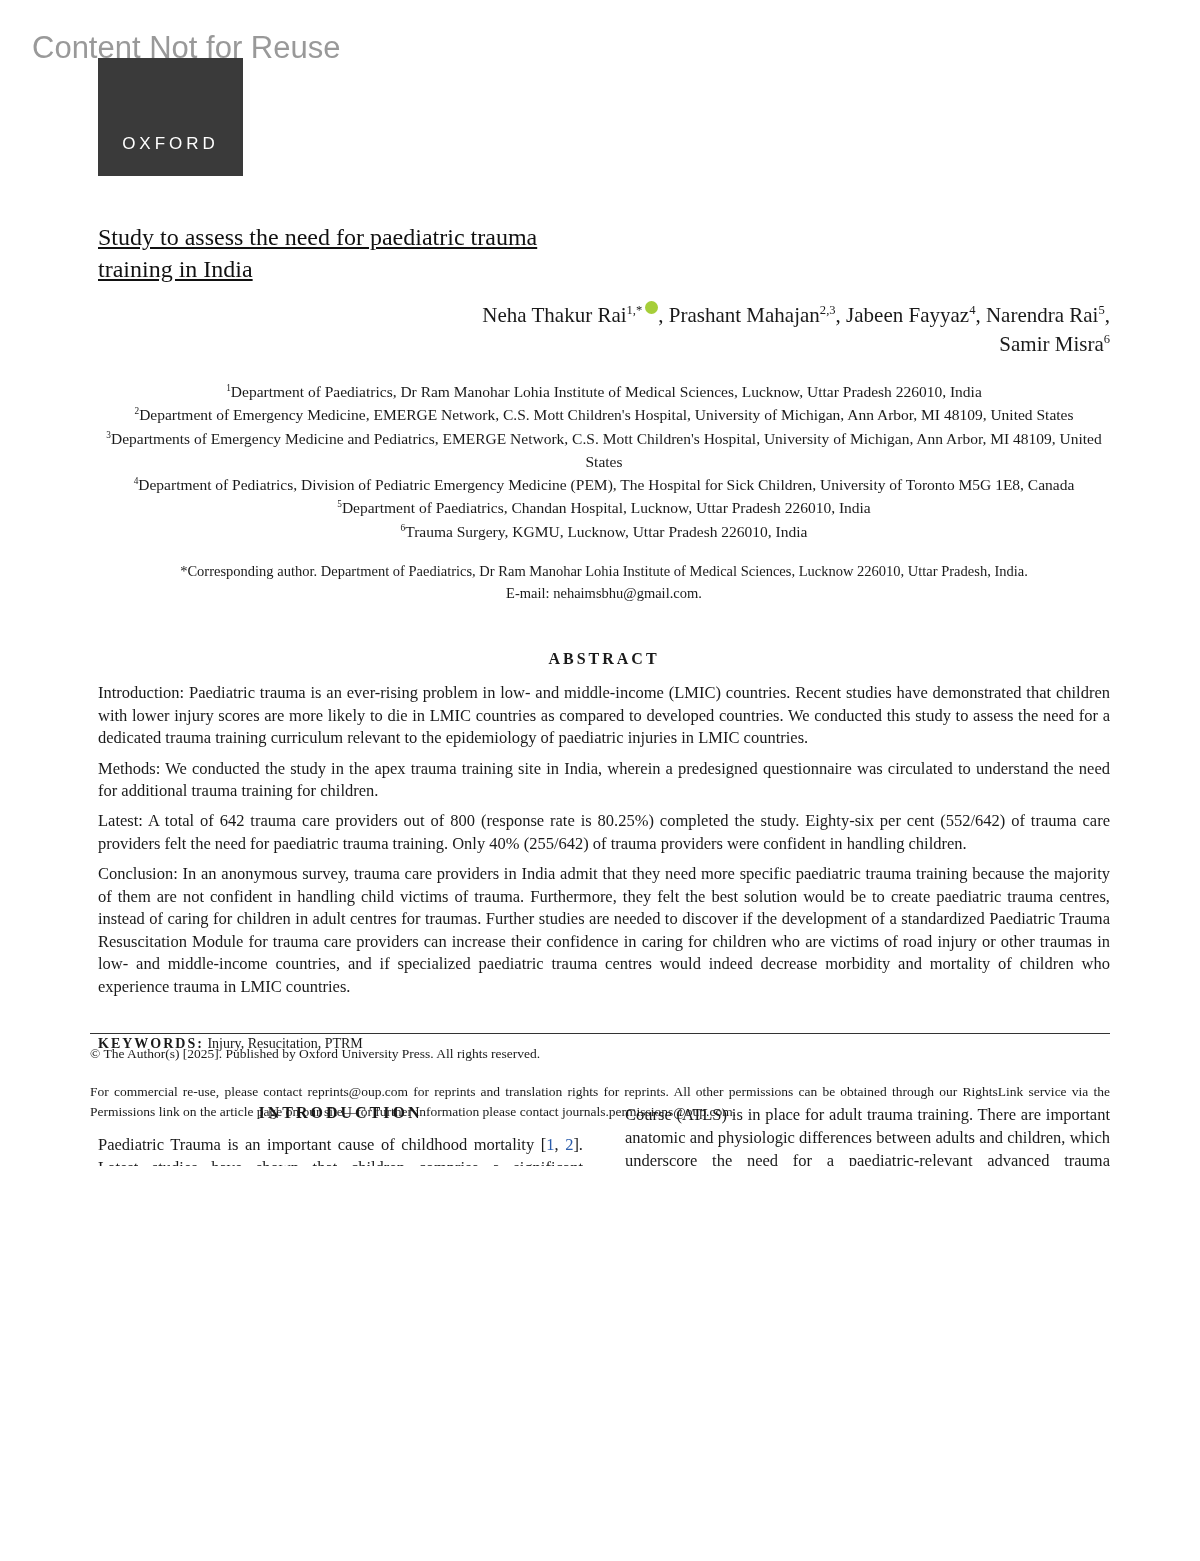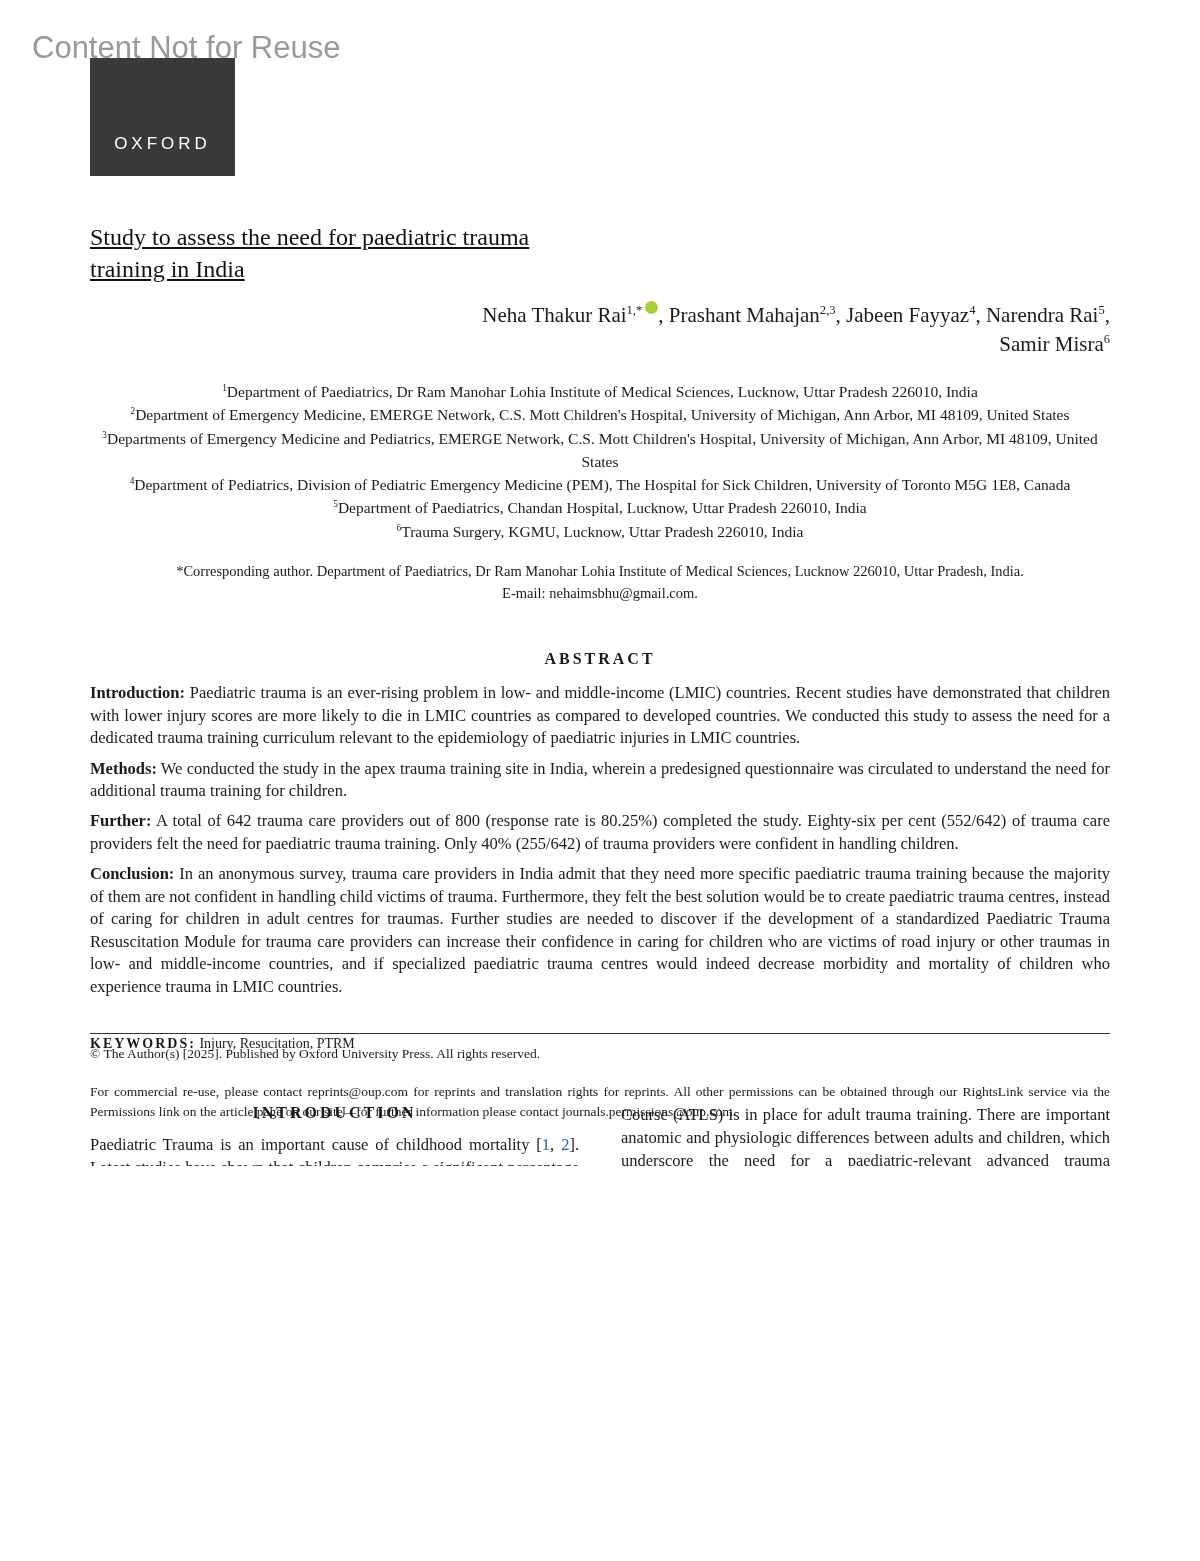--- a/index.html
+++ b/index.html
@@ -8,20 +8,21 @@
     font-family: "Liberation Serif", "DejaVu Serif", serif;
     color: #1a1a1a;
     width: 1200px;
   }
   .page {
     position: relative;
     width: 1200px;
     height: 1166px;
     background: #ffffff;
     overflow: hidden;
+    padding-left: 8px;
   }
   .content { padding: 0 90px; }
 
   
   .watermark {
     position: absolute;
     top: 30px; left: 32px;
     font-family: "Liberation Sans", sans-serif;
     font-size: 31px;
     color: #8f8f8f;
@@ -91,21 +92,21 @@
     font-size: 16px;
     letter-spacing: 3px;
   }
   .abstract-body { margin-top: 14px; }
   .abs-para {
     text-align: justify;
     font-size: 16.5px;
     line-height: 1.36;
     margin-bottom: 8px;
   }
-  .abs-label { font-weight: bold; }
+  .abs-label { font-weight: normal; }
 
   .keywords {
     margin-top: 38px;
     font-size: 14px;
   }
   .kw-label { font-weight: bold; letter-spacing: 2px; }
 
   
   .intro-grid {
     margin-top: 52px;
@@ -189,21 +190,21 @@
     <div class="corresponding">
       <div>*Corresponding author. Department of Paediatrics, Dr Ram Manohar Lohia Institute of Medical Sciences, Lucknow 226010, Uttar Pradesh, India.</div>
       <div>E-mail: nehaimsbhu@gmail.com.</div>
     </div>
 
     <div class="abstract-heading">ABSTRACT</div>
 
     <div class="abstract-body">
       <p class="abs-para"><span class="abs-label">Introduction:</span><span> Paediatric trauma is an ever-rising problem in low- and middle-income (LMIC) countries. Recent studies have demonstrated that children with lower injury scores are more likely to die in LMIC countries as compared to developed countries. We conducted this study to assess the need for a dedicated trauma training curriculum relevant to the epidemiology of paediatric injuries in LMIC countries.</span></p>
       <p class="abs-para"><span class="abs-label">Methods:</span><span> We conducted the study in the apex trauma training site in India, wherein a predesigned questionnaire was circulated to understand the need for additional trauma training for children.</span></p>
-      <p class="abs-para"><span class="abs-label">Further:</span><span> A total of 642 trauma care providers out of 800 (response rate is 80.25%) completed the study. Eighty-six per cent (552/642) of trauma care providers felt the need for paediatric trauma training. Only 40% (255/642) of trauma providers were confident in handling children.</span></p>
+      <p class="abs-para"><span class="abs-label">Latest:</span><span> A total of 642 trauma care providers out of 800 (response rate is 80.25%) completed the study. Eighty-six per cent (552/642) of trauma care providers felt the need for paediatric trauma training. Only 40% (255/642) of trauma providers were confident in handling children.</span></p>
       <p class="abs-para"><span class="abs-label">Conclusion:</span><span> In an anonymous survey, trauma care providers in India admit that they need more specific paediatric trauma training because the majority of them are not confident in handling child victims of trauma. Furthermore, they felt the best solution would be to create paediatric trauma centres, instead of caring for children in adult centres for traumas. Further studies are needed to discover if the development of a standardized Paediatric Trauma Resuscitation Module for trauma care providers can increase their confidence in caring for children who are victims of road injury or other traumas in low- and middle-income countries, and if specialized paediatric trauma centres would indeed decrease morbidity and mortality of children who experience trauma in LMIC countries.</span></p>
     </div>
 
     <div class="keywords">
       <span class="kw-label">KEYWORDS:</span><span> Injury, Resucitation, PTRM</span>
     </div>
 
     <div class="intro-grid">
       <div>
         <div class="intro-heading">INTRODUCTION</div>

